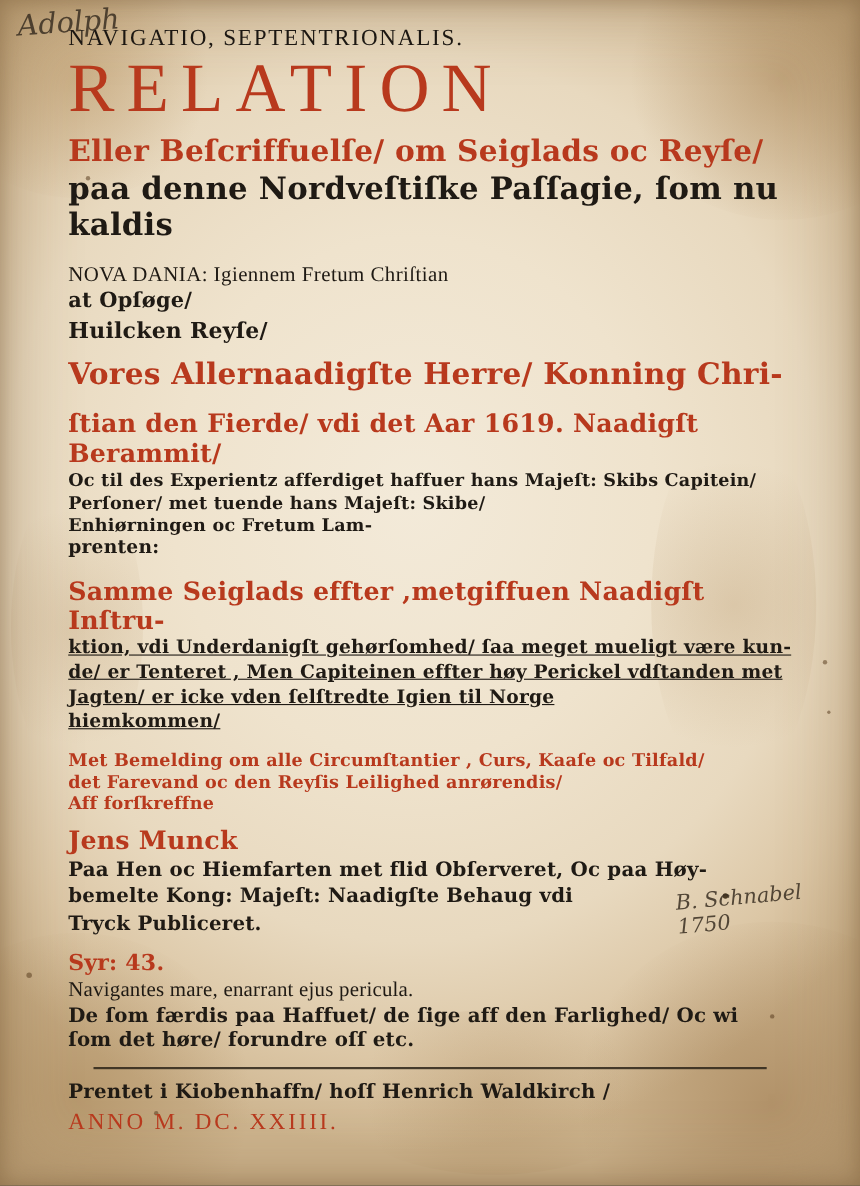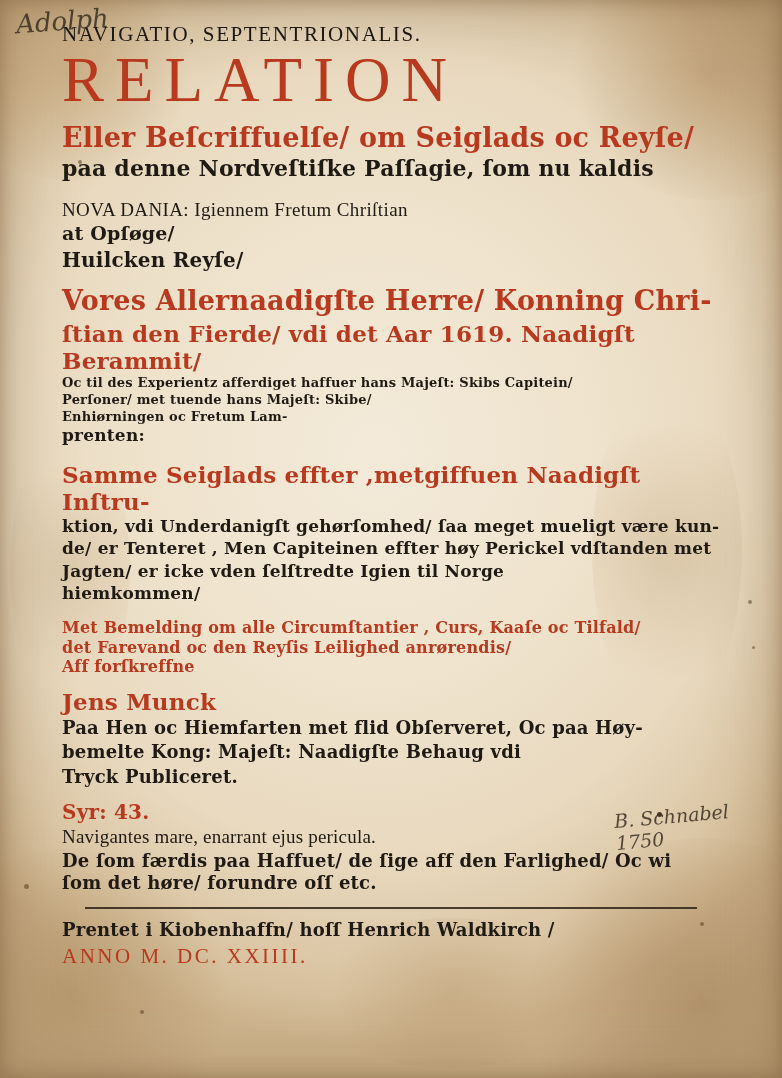--- a/index.html
+++ b/index.html
@@ -108,60 +108,61 @@
     font-weight: normal;
     color: #b8391d;
     line-height: 1.0;
   }
   .l-eller {
     margin-top: 10px;
     font-size: 27px;
   }
   .l-paa {
     margin-top: 2px;
-    font-size: 22px;
+    font-size: 28px;
   }
   .l-nova {
     margin-top: 18px;
     font-size: 19px;
     letter-spacing: .4px;
   }
   .l-at {
     margin-top: 1px;
     font-size: 19px;
   }
   .l-hvilcken {
     margin-top: 4px;
     font-size: 20px;
   }
   .l-vores {
     margin-top: 14px;
     font-size: 27px;
     line-height: 1.12;
   }
   .l-stian {
-    margin-top: 4px;
+    margin-top: 16px;
     font-size: 23px;
   }
   .l-body1 {
     margin-top: 1px;
-    font-size: 13px;
+    font-size: 16px;
     line-height: 1.22;
   }
   .l-prenten {
     font-size: 17px;
   }
   .l-samme {
     margin-top: 16px;
     font-size: 23px;
   }
   .l-body2 {
     margin-top: 1px;
     font-size: 17px;
     line-height: 1.26;
+    text-decoration: underline;
   }
   .l-met {
     margin-top: 14px;
     font-size: 16px;
     line-height: 1.2;
   }
   .l-jens {
     margin-top: 12px;
     font-size: 23px;
   }

